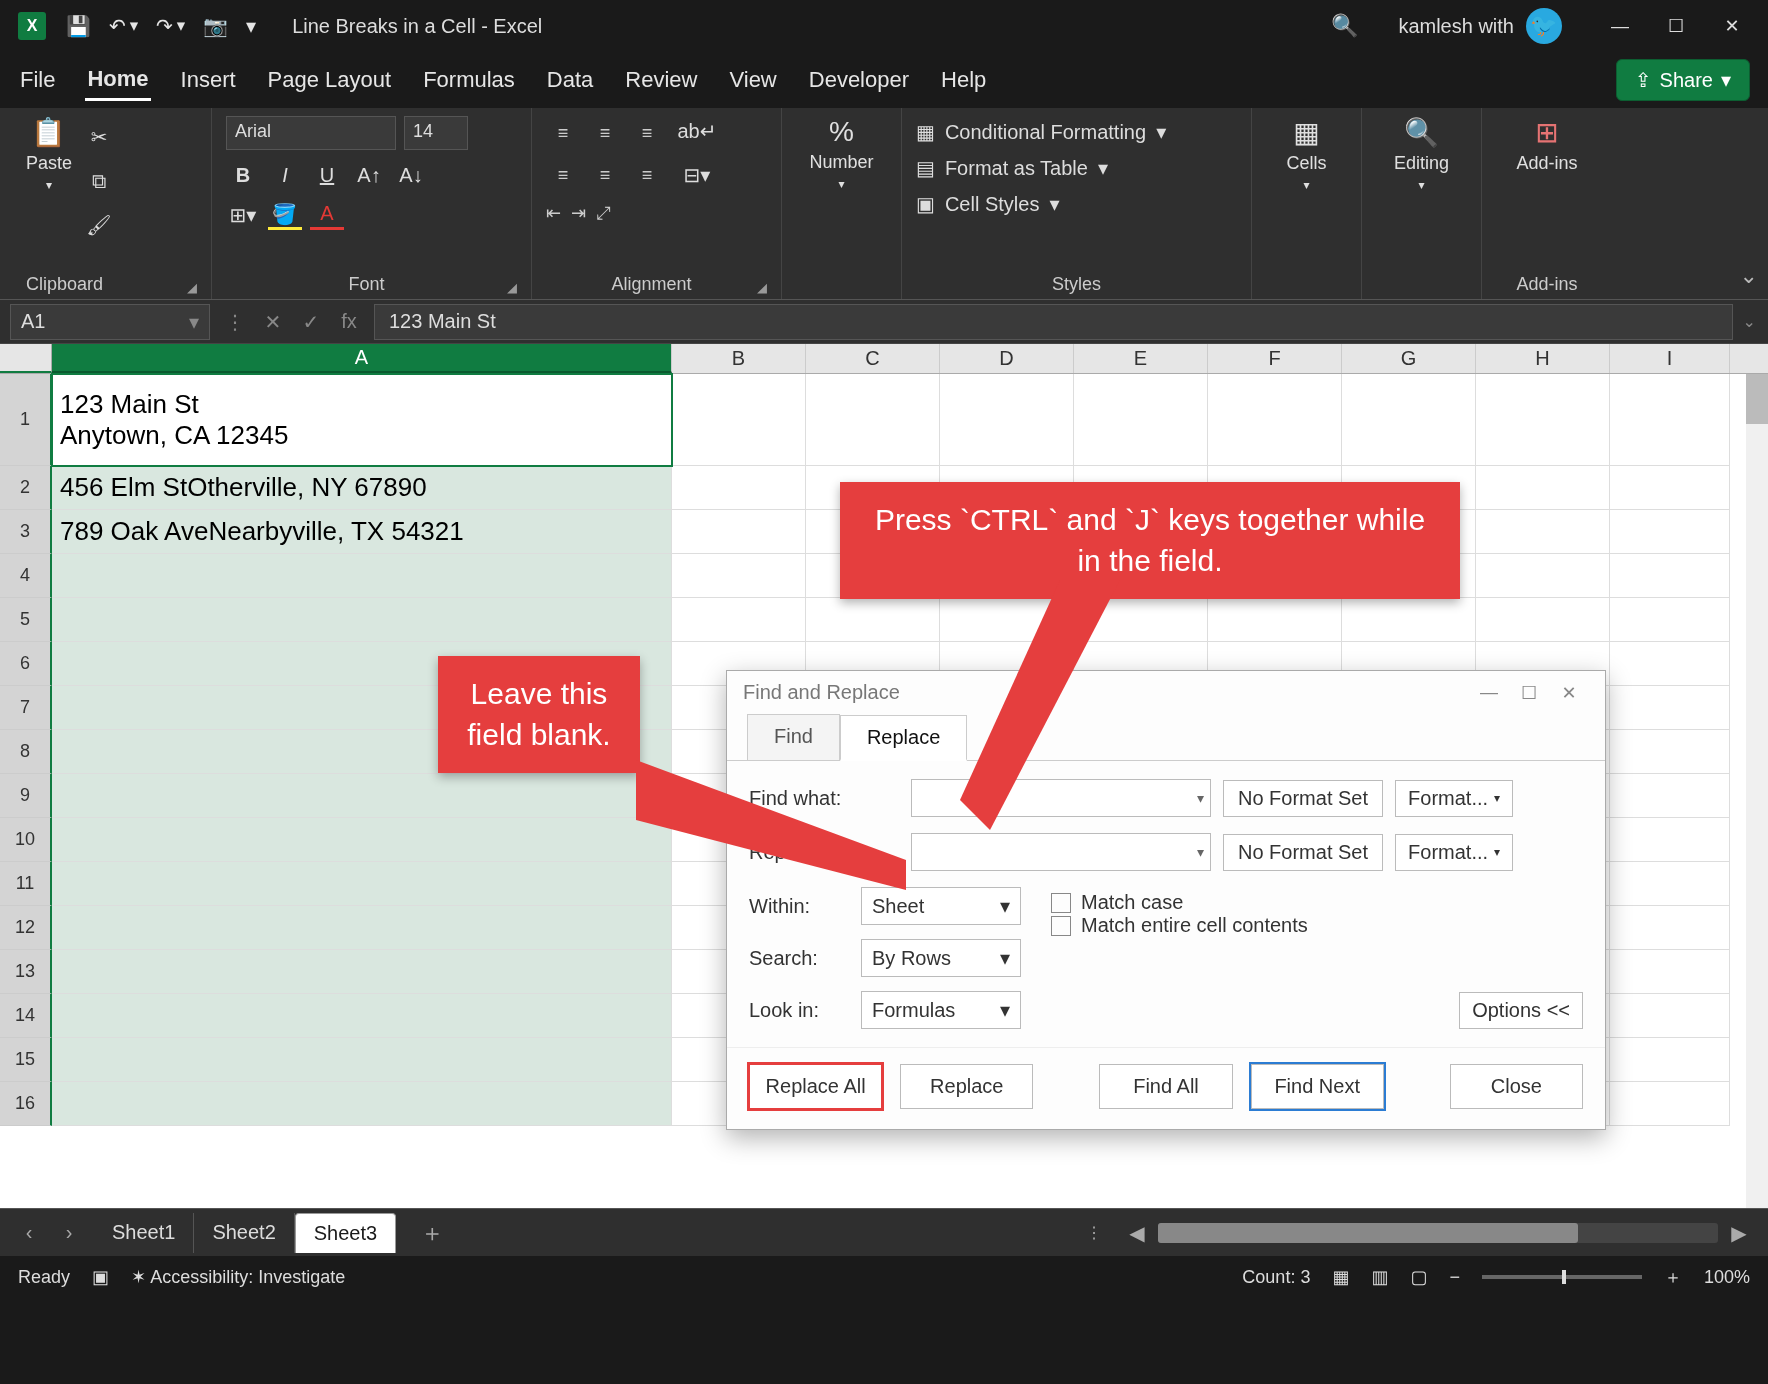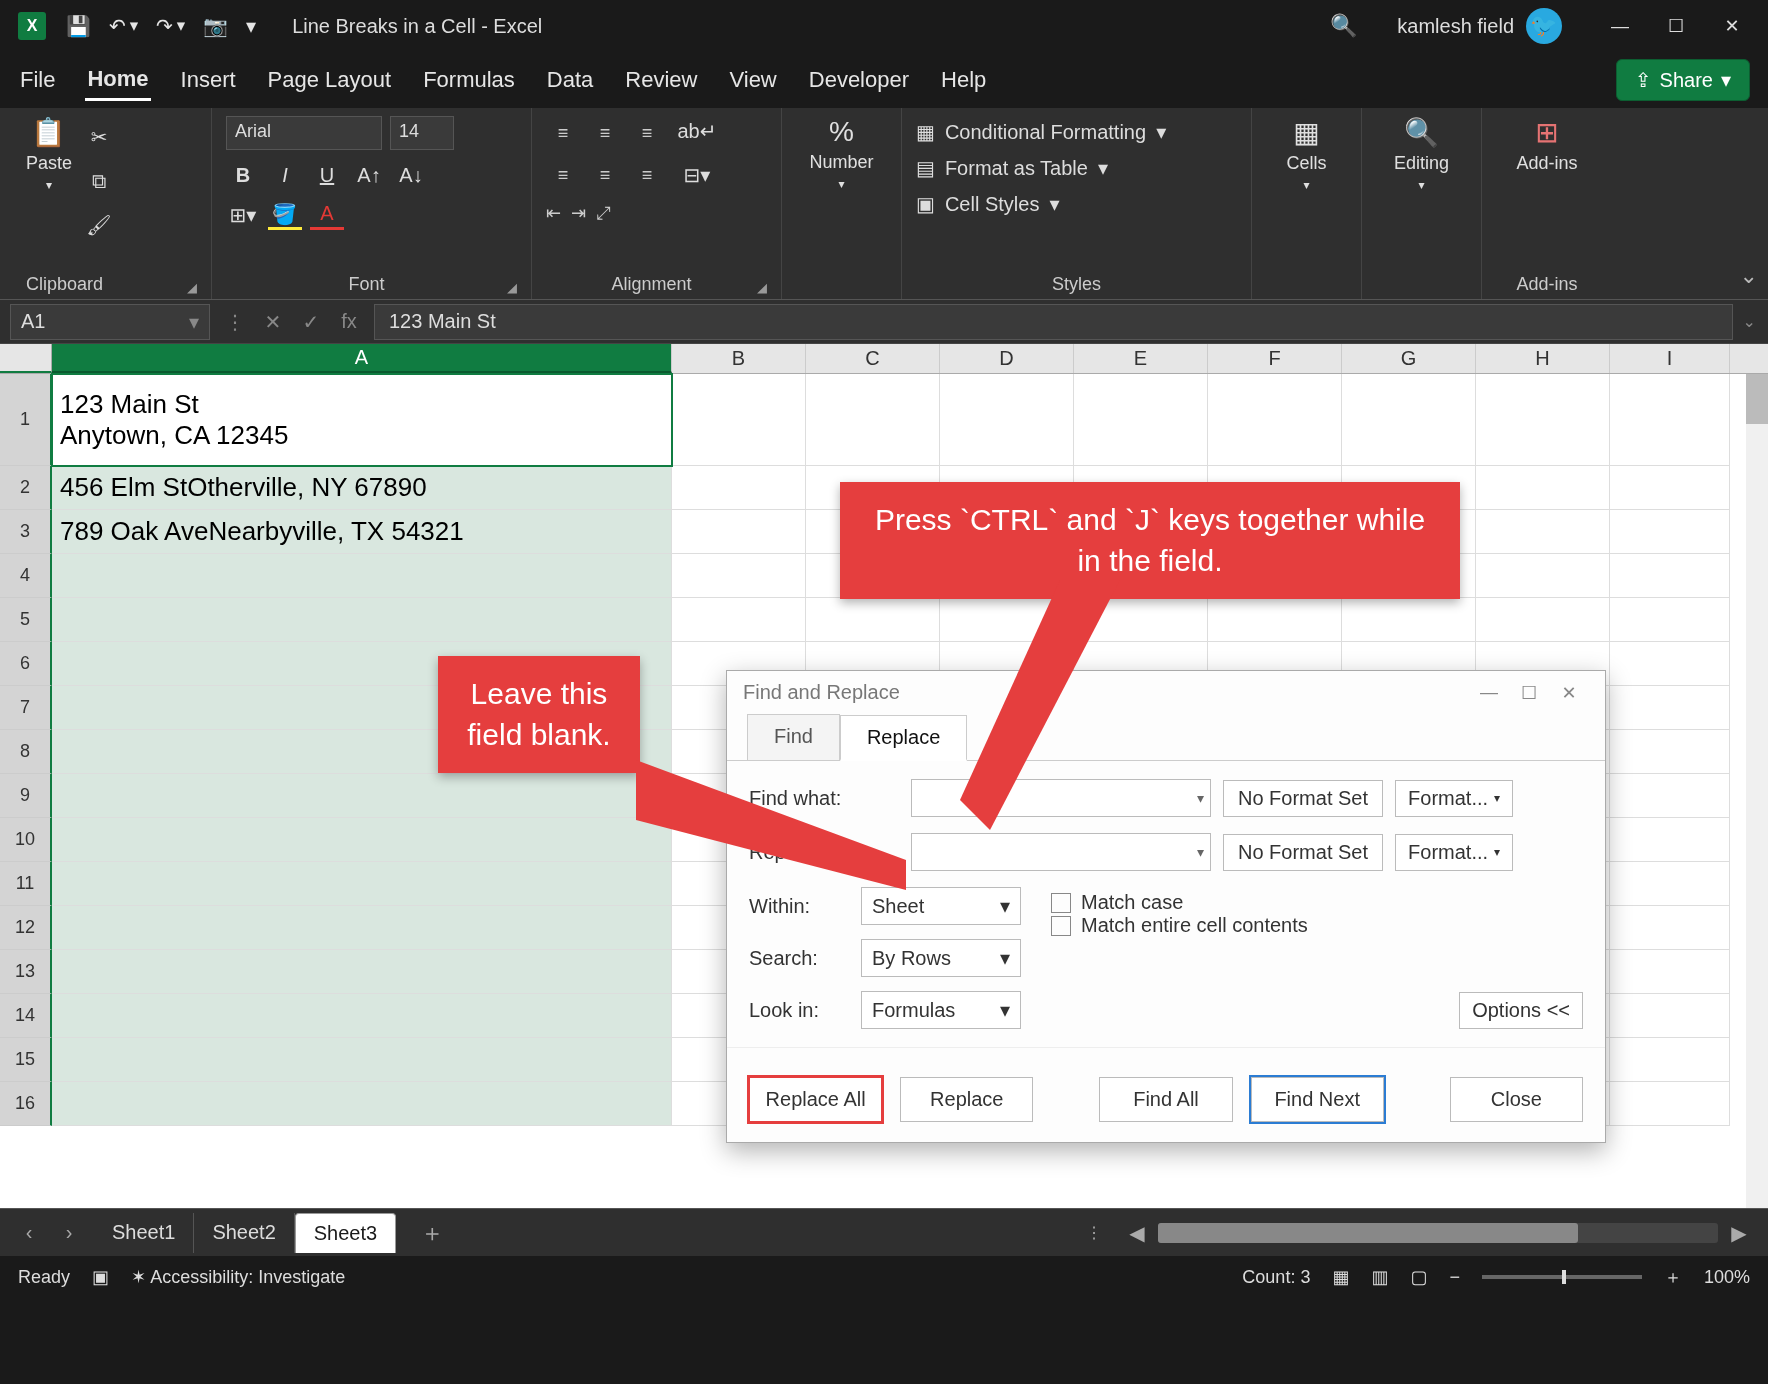--- a/index.html
+++ b/index.html
@@ -26,21 +26,21 @@
 
 .ribbon { background: #2f2f2f; height: 192px; display: flex; border-bottom: 1px solid #555; padding-left: 12px; position:relative;}
 .ribbon-group { border-right: 1px solid #444; padding: 8px 14px 4px 14px; display: flex; flex-direction: column; justify-content: space-between; }
 .ribbon-group .group-label { text-align: center; color: #ccc; font-size: 18px; padding-top: 4px;}
 .ribbon-group .group-content { flex: 1; display: flex; align-items: flex-start; gap: 10px; }
 .rbtn { color: #e0e0e0; display: flex; flex-direction: column; align-items: center; cursor: pointer; font-size: 18px; gap:4px;}
 .rbtn-icon { font-size: 28px; }
 .font-box { display:flex; flex-direction:column; gap:10px; }
 .font-row { display:flex; gap:8px; align-items:center; }
 .font-select { background:#3a3a3a; color:#ddd; border:1px solid #555; padding:4px 8px; font-size:18px; height:34px;}
-.font-select.name { width: 156px; }
+.font-select.name { width: 170px; }
 .font-select.size { width: 64px; }
 .mini-btn { color:#ddd; font-size:20px; width:34px; height:30px; display:flex; align-items:center; justify-content:center; cursor:pointer;}
 .mini-btn.u { text-decoration: underline; }
 .align-grid { display:grid; grid-template-columns: repeat(3, 34px); grid-auto-rows: 34px; gap:8px; }
 .align-cell { color:#ccc; display:flex; align-items:center; justify-content:center; font-size:18px; cursor:pointer;}
 .styles-list { display:flex; flex-direction:column; gap:12px; padding-top:4px;}
 .style-item { color:#ddd; font-size:20px; display:flex; align-items:center; gap:10px; cursor:pointer;}
 .ribbon-collapse { position:absolute; right:10px; bottom:10px; color:#bbb; font-size:22px; cursor:pointer;}
 .launcher { color:#999; font-size:13px; align-self:flex-end;}
 
@@ -93,21 +93,21 @@
 .dialog .d-body { border-top:1px solid #ccc; padding:18px 22px; display:flex; flex-direction:column; gap:16px;}
 .d-row { display:flex; align-items:center; gap:12px;}
 .d-row label { width:150px; }
 .d-input { flex:0 0 300px; height:38px; border:1px solid #bbb; background:#fff; display:flex; align-items:center; justify-content:flex-end; padding-right:6px;}
 .d-input .dd { color:#666; font-size:14px;}
 .d-fmt { border:1px solid #bbb; padding:6px 14px; background:#fff;}
 .d-btn { border:1px solid #bbb; padding:6px 12px; background:#fff; display:flex; align-items:center; gap:6px; cursor:pointer;}
 .d-select { width:160px; height:38px; border:1px solid #bbb; display:flex; align-items:center; justify-content:space-between; padding:0 10px; background:#fff;}
 .d-check { display:flex; align-items:center; gap:10px;}
 .d-check .box { width:20px; height:20px; border:1px solid #888;}
-.d-buttons { display:flex; gap:18px; padding:29px 22px 20px; justify-content:flex-start; border-top:1px solid #eee;}
+.d-buttons { display:flex; gap:18px; padding:16px 22px 20px; justify-content:flex-start; border-top:1px solid #eee;}
 .dlg-btn { border:1px solid #bbb; background:#fff; padding:10px 0; width:140px; text-align:center; cursor:pointer;}
 .dlg-btn.highlight-red { outline:3px solid #e53e3e; outline-offset:-1px;}
 .dlg-btn.highlight-blue { outline:2px solid #2b7cd3;text-align:center;}
 
 
 .callout { position:absolute; background:#e53e3e; color:#fff; font-size:30px; padding:18px 26px; text-align:center; line-height:1.35; box-shadow:0 4px 10px rgba(0,0,0,0.3);}
 .callout.c1 { left:840px; top:482px; width:620px;}
 .callout.c2 { left:438px; top:656px; width:202px;}
 svg.pointer { position:absolute; }
 </style>
@@ -119,21 +119,21 @@
   <div class="qat">
     <span class="qat-btn">💾</span>
     <span class="qat-btn">↶<small>▾</small></span>
     <span class="qat-btn">↷<small>▾</small></span>
     <span class="qat-btn">📷</span>
     <span class="qat-btn">▾</span>
   </div>
   <div class="title-text">Line Breaks in a Cell  -  Excel</div>
   <div class="spacer"></div>
   <span class="search-icon">🔍</span>
-  <span class="user">kamlesh field</span>
+  <span class="user">kamlesh with</span>
   <span class="avatar">🐦</span>
   <span class="win-btn">—</span>
   <span class="win-btn">☐</span>
   <span class="win-btn">✕</span>
 </div>
 
 <div class="tabs">
   <span class="tab">File</span>
   <span class="tab active">Home</span>
   <span class="tab">Insert</span>

